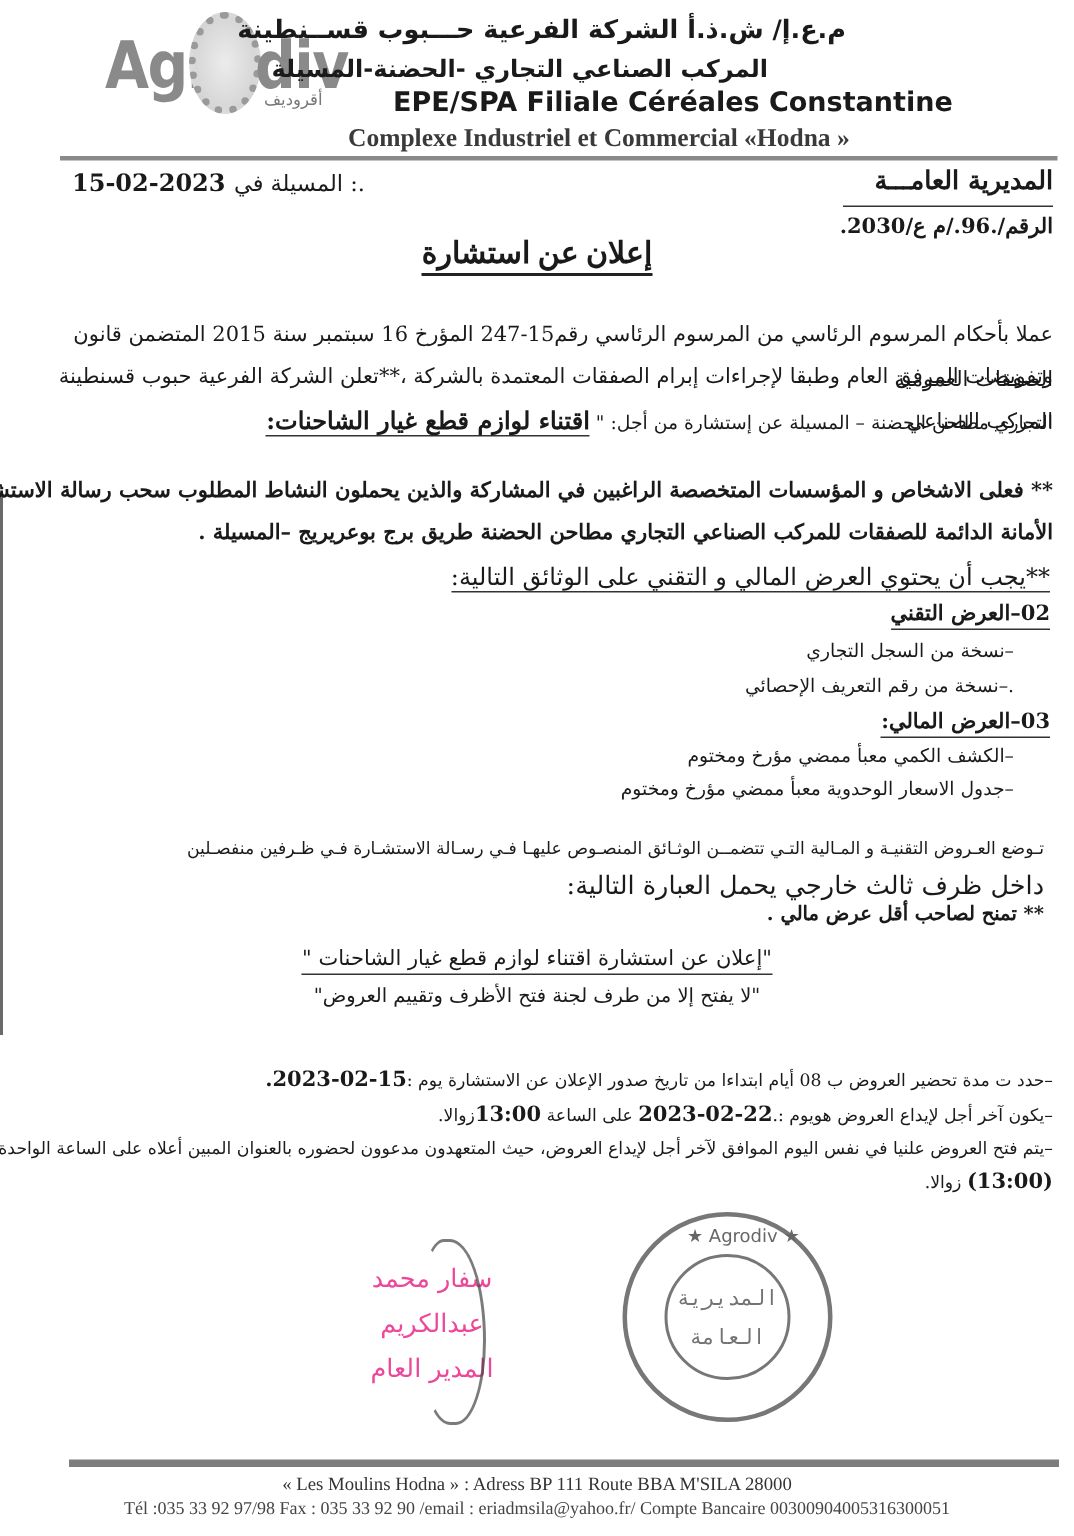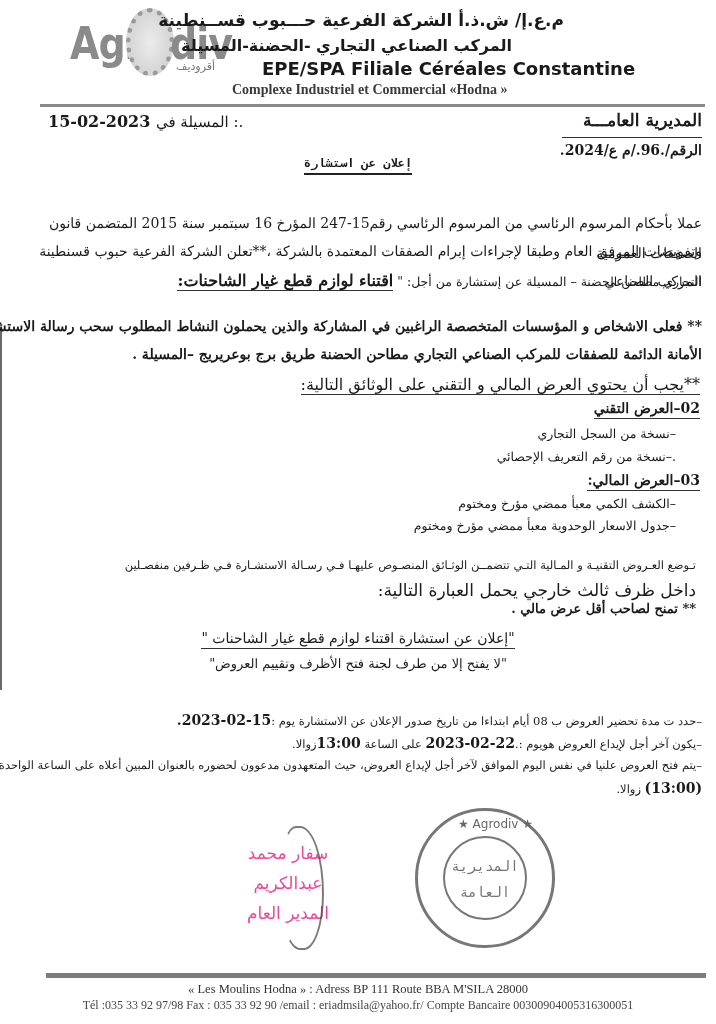--- a/index.html
+++ b/index.html
@@ -21,30 +21,30 @@
   .logo-div { left: 100px; }
   .gear {
     position: absolute; left: 56px; top: 0; width: 48px; height: 68px; border-radius: 50%;
     border: 5px dotted #9a9a9a; box-sizing: border-box; background: radial-gradient(#ececec, #cfcfcf);
   }
   .logo-ar { position: absolute; left: 106px; top: 52px; font-size: 11px; color: #777; font-family: "DejaVu Sans", sans-serif; }
 
   .h-ar1 { right: 152px; top: 10px; font-size: 17px; font-weight: bold; font-family: "DejaVu Sans", sans-serif; }
   .h-ar2 { right: 204px; top: 36px; font-size: 16px; font-weight: bold; font-family: "DejaVu Sans", sans-serif; }
   .h-fr1 { left: 262px; top: 58px; font-size: 18px; font-weight: bold; font-family: "DejaVu Sans", sans-serif; }
-  .h-fr2 { left: 232px; top: 82px; font-size: 14px; font-weight: bold; font-family: "Liberation Serif", serif; color: #3a3a3a; }
+  .h-fr2 { left: 232px; top: 82px; font-size: 17px; font-weight: bold; font-family: "Liberation Serif", serif; color: #3a3a3a; }
   .hr-top { left: 40px; top: 104px; width: 665px; height: 3px; background: #8a8a8a; }
 
   .city-date { left: 48px; top: 112px; font-size: 16px; font-weight: bold; white-space: nowrap; }
   .city-date .lbl { font-size: 15px; font-weight: normal; }
   .direction { right: 14px; top: 110px; font-size: 17px; font-weight: bold; }
   .direction-line { right: 14px; top: 137px; width: 140px; height: 1px; background: #333; }
   .ref { right: 14px; top: 142px; font-size: 14px; font-weight: bold; white-space: nowrap; }
 
-  .title { left: 0; width: 716px; top: 156px; text-align: center; font-size: 12px; font-weight: bold; font-family: Liberation Mono, monospace; }
+  .title { left: 0; width: 716px; top: 156px; text-align: center; font-size: 20px; font-weight: bold; font-family: Liberation Serif, serif; }
   .title span { border-bottom: 2px solid #222; padding-bottom: 2px; }
 
   .p1 { right: 14px; width: 680px; font-size: 14px; font-weight: normal; line-height: 30px; }
   .p1-l1 { top: 208px; }
   .p1-l2 { top: 236px; }
   .p1-l3 { top: 266px; font-size: 12.5px; font-weight: normal; }
   .p1-l3 .em { font-size: 16px; font-weight: bold; border-bottom: 1px solid #333; }
 
   .p2-l1 { right: 14px; top: 318px; font-size: 14px; font-weight: bold; white-space: nowrap; }
   .p2-l2 { right: 14px; top: 346px; font-size: 14px; font-weight: bold; white-space: nowrap; }
@@ -101,21 +101,21 @@
 <div class="abs h-fr1">EPE/SPA Filiale Céréales Constantine</div>
 <div class="abs h-fr2">Complexe Industriel et Commercial «Hodna »</div>
 <div class="abs hr-top"></div>
 
 <div class="abs city-date">
   <span>15-02-2023</span>
   <span class="lbl">المسيلة في :.</span>
 </div>
 <div class="abs rtl direction">المديرية العامـــة</div>
 <div class="abs direction-line"></div>
-<div class="abs rtl ref">الرقم/.96./م ع/2024.</div>
+<div class="abs rtl ref">الرقم/.96./م ع/2030.</div>
 
 <div class="abs title"><span class="rtl" dir="rtl">إعلان عن استشارة</span></div>
 
 <div class="abs rtl p1 p1-l1" dir="rtl">عملا بأحكام المرسوم الرئاسي من المرسوم الرئاسي رقم15-247 المؤرخ 16 سبتمبر سنة 2015 المتضمن قانون الصفقات العمومية</div>
 <div class="abs rtl p1 p1-l2" dir="rtl">وتفويضات المرفق العام وطبقا لإجراءات إبرام الصفقات المعتمدة بالشركة ،**تعلن الشركة الفرعية حبوب قسنطينة المركب الصناعي</div>
 <div class="abs rtl p1 p1-l3" dir="rtl">
   <span>التجاري مطاحن الحضنة – المسيلة عن إستشارة من أجل: "</span>
   <span class="em">اقتناء لوازم قطع غيار الشاحنات:</span>
 </div>
 

